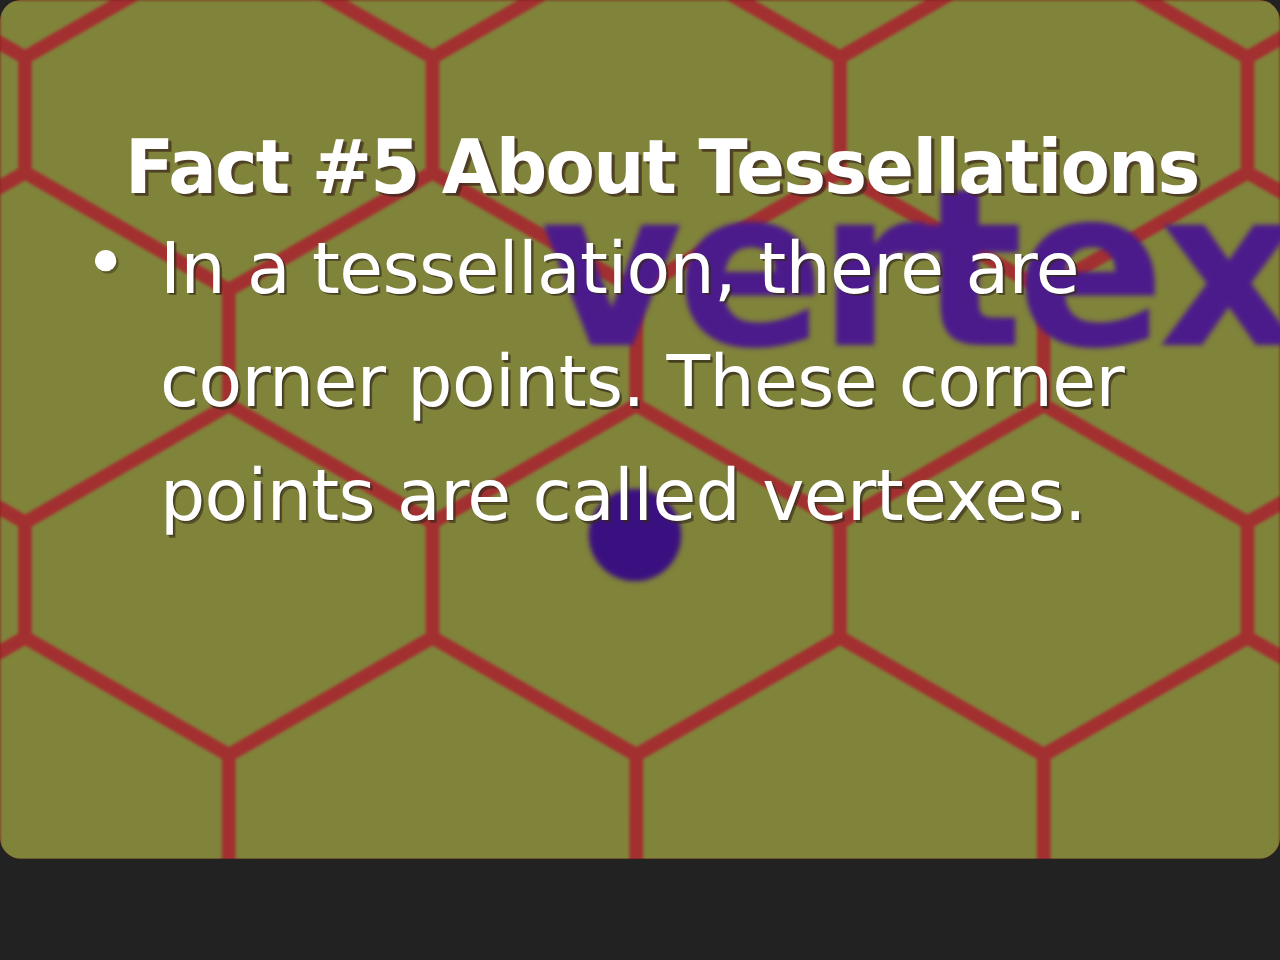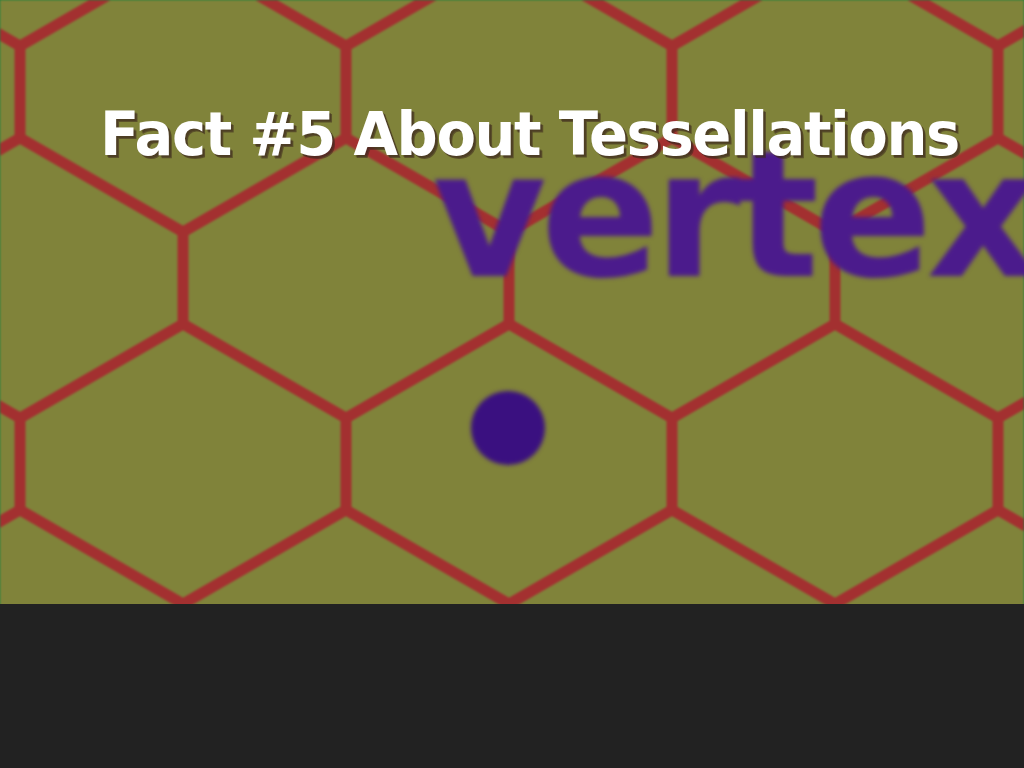--- a/index.html
+++ b/index.html
@@ -4,25 +4,26 @@
 <title>Tessellations Slide</title>
 <style>
   html, body {
     margin: 0;
     padding: 0;
     background: #222;
   }
   #slide {
     position: relative;
     width: 1024px;
-    height: 604px;
+    height: 687px;
     overflow: hidden;
-    background: #15803d;
+    background: #7f1d1d;
     font-family: "Liberation Sans", sans-serif;
     user-select: none;
+    border-radius: 17px;
   }
 
   
   #hex-layer {
     position: absolute;
     inset: 0;
     width: 1024px;
     height: 768px;
     z-index: 1;
     filter: blur(1.1px);
@@ -149,15 +150,21 @@
   </svg>
 
   <div id="watermark">vertex</div>
 
   <div id="vertex-dot"></div>
 
   <div id="content">
 
     <h1 id="slide-title">Fact #5 About Tessellations</h1>
 
+    <ul id="bullet-list">
+      <li class="bullet-item">
+        <span class="bullet-marker"></span>
+        <span class="bullet-text">In a tessellation, there are corner points. These corner points are called vertexes.</span>
+      </li>
+    </ul>
 
   </div>
 </div>
 
 </body></html>

